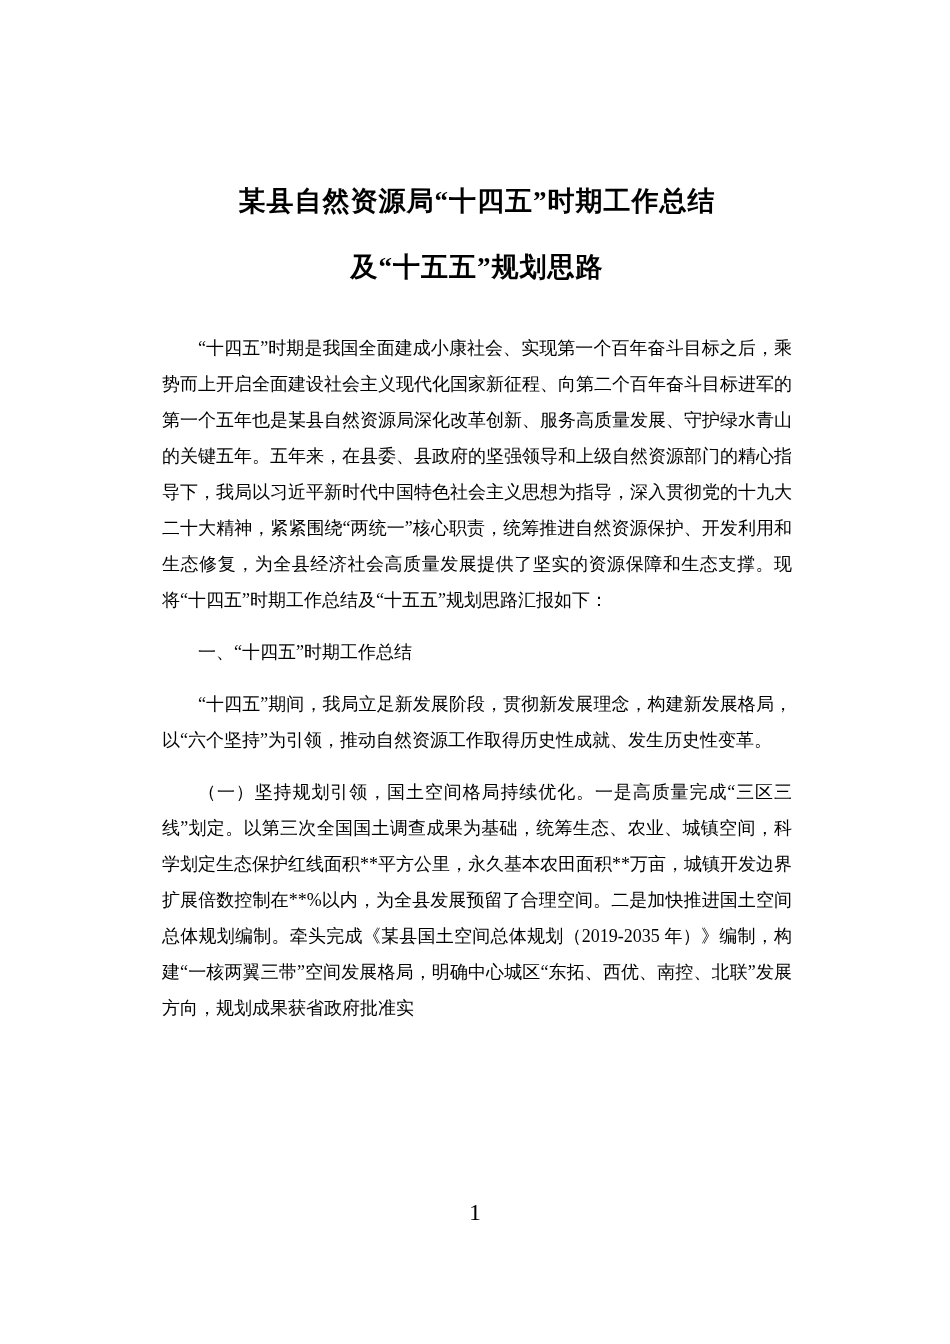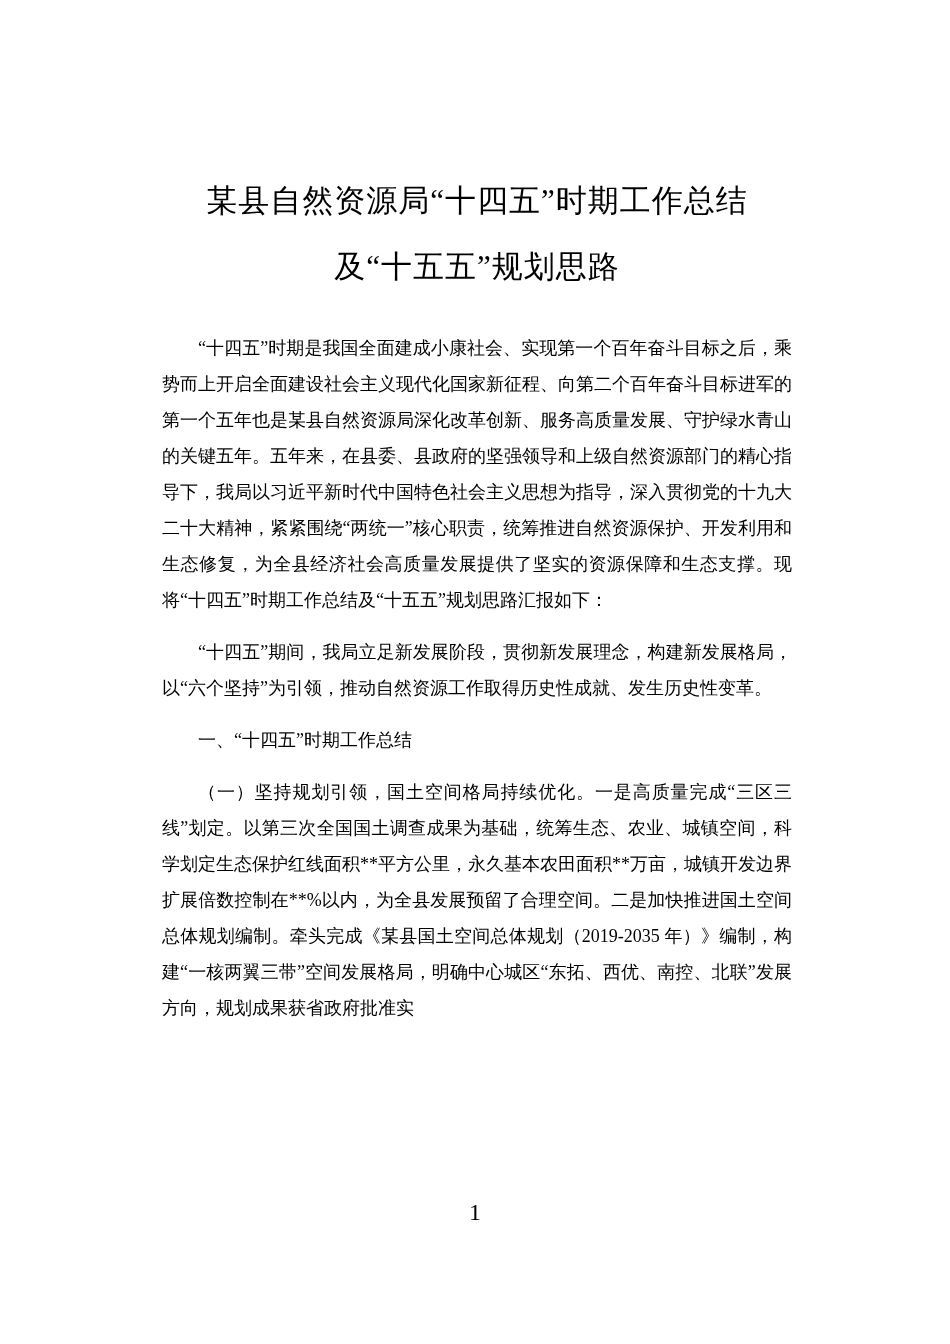--- a/index.html
+++ b/index.html
@@ -17,22 +17,22 @@
     position: relative;
     box-sizing: border-box;
     width: 950px;
     height: 1344px;
     padding: 168px 142px 0 146px;
     background: #ffffff;
     overflow: hidden;
   }
   .doc-title {
     margin: 0 0 30px 0;
-    font-size: 31px;
-    font-weight: normal;
+    font-size: 27px;
+    font-weight: bold;
     line-height: 66px;
     text-align: center;
     letter-spacing: 1px;
   }
   .doc-title .title-line {
     display: block;
   }
   .doc-body p {
     margin: 16px;
     font-size: 18px;
@@ -56,20 +56,20 @@
 
 <div class="page">
 
   <h1 class="doc-title">
     <span class="title-line">某县自然资源局“十四五”时期工作总结</span>
     <span class="title-line">及“十五五”规划思路</span>
   </h1>
 
   <div class="doc-body">
     <p>“十四五”时期是我国全面建成小康社会、实现第一个百年奋斗目标之后，乘势而上开启全面建设社会主义现代化国家新征程、向第二个百年奋斗目标进军的第一个五年也是某县自然资源局深化改革创新、服务高质量发展、守护绿水青山的关键五年。五年来，在县委、县政府的坚强领导和上级自然资源部门的精心指导下，我局以习近平新时代中国特色社会主义思想为指导，深入贯彻党的十九大二十大精神，紧紧围绕“两统一”核心职责，统筹推进自然资源保护、开发利用和生态修复，为全县经济社会高质量发展提供了坚实的资源保障和生态支撑。现将“十四五”时期工作总结及“十五五”规划思路汇报如下：</p>
+    <p>一、“十四五”时期工作总结</p>
     <p>“十四五”期间，我局立足新发展阶段，贯彻新发展理念，构建新发展格局，以“六个坚持”为引领，推动自然资源工作取得历史性成就、发生历史性变革。</p>
-    <p>一、“十四五”时期工作总结</p>
     <p>（一）坚持规划引领，国土空间格局持续优化。一是高质量完成“三区三线”划定。以第三次全国国土调查成果为基础，统筹生态、农业、城镇空间，科学划定生态保护红线面积**平方公里，永久基本农田面积**万亩，城镇开发边界扩展倍数控制在**%以内，为全县发展预留了合理空间。二是加快推进国土空间总体规划编制。牵头完成《某县国土空间总体规划（2019-2035 年）》编制，构建“一核两翼三带”空间发展格局，明确中心城区“东拓、西优、南控、北联”发展方向，规划成果获省政府批准实</p>
   </div>
 
   <div class="page-number">1</div>
 
 </div>
 
 </body></html>

